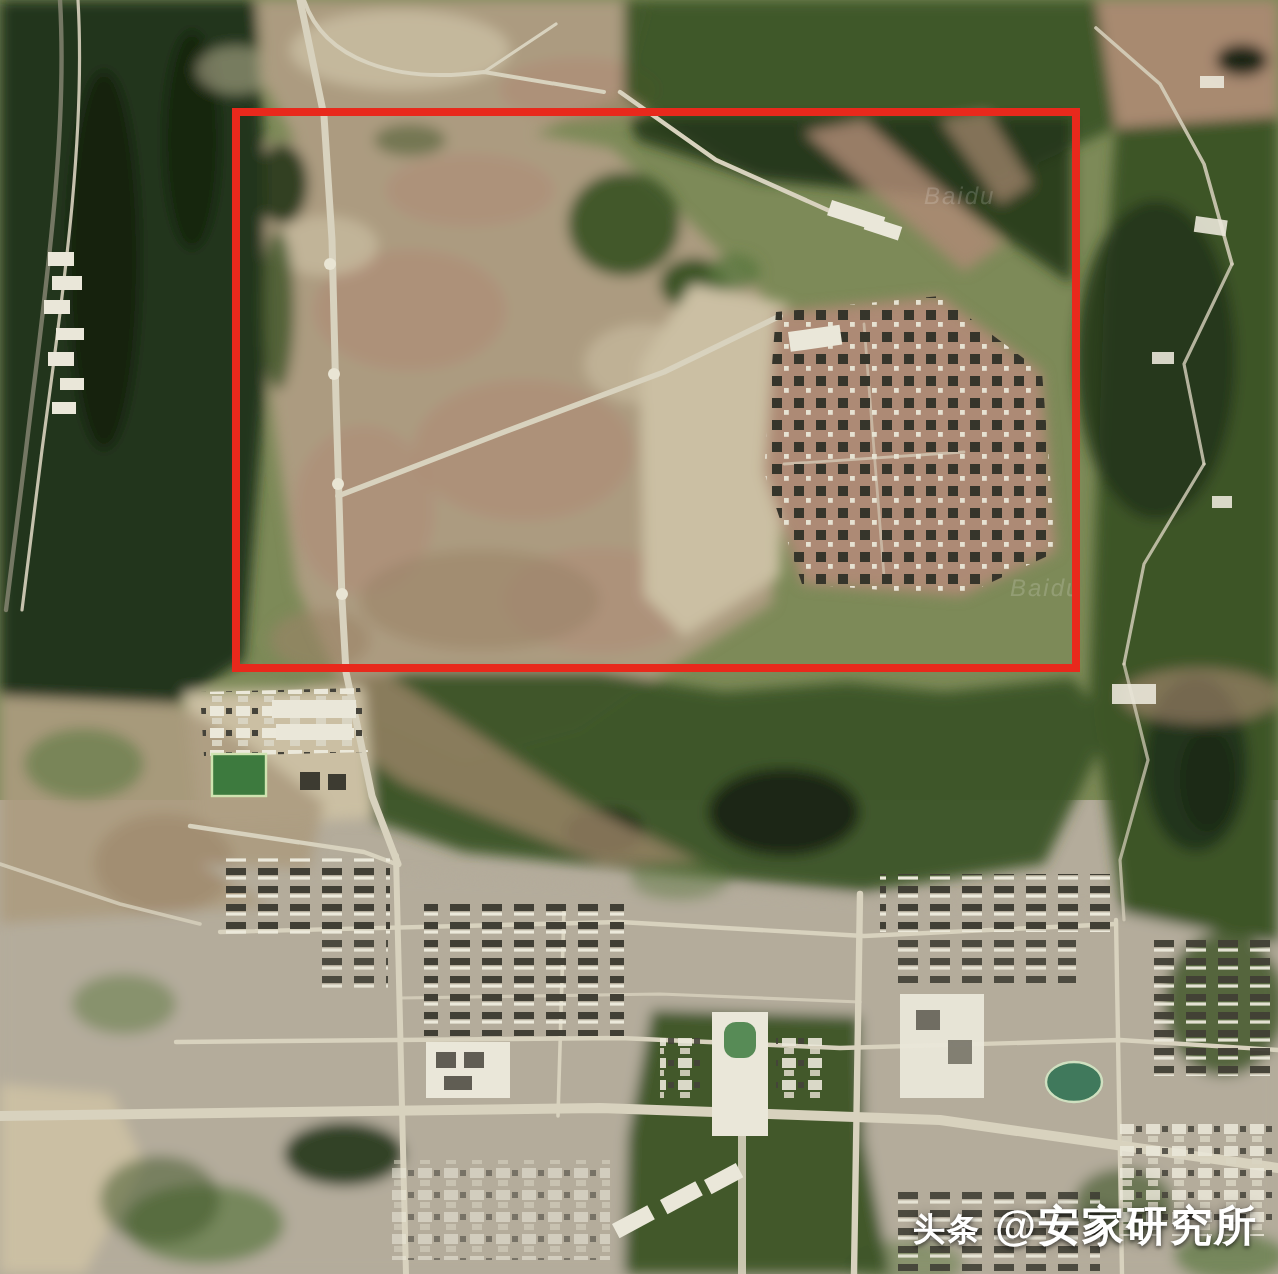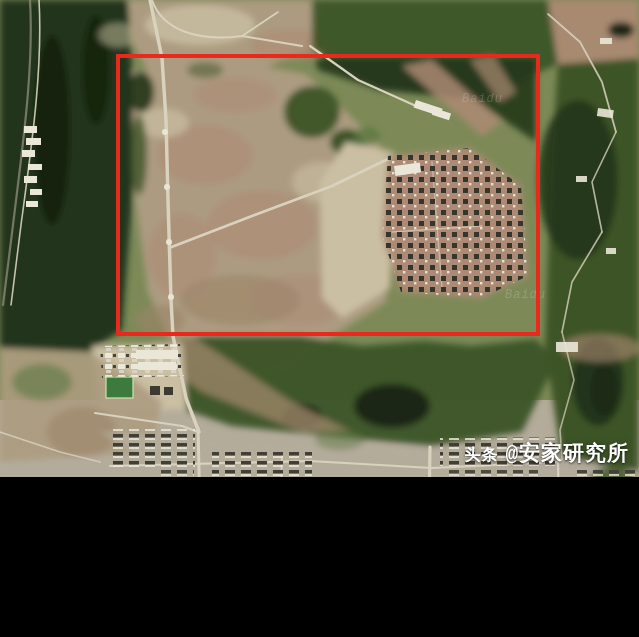--- a/index.html
+++ b/index.html
@@ -4,22 +4,22 @@
 <style>
   :root{
     --forest_dark:#22361a; --forest_darker:#16240f; --forest_mid:#3c5426;
     --forest_light:#5b7840; --scrub_base:#7d8a58; --bare_tan:#ac9b80;
     --bare_pale:#cbbfa3; --bare_pink:#ad8a74; --bare_brown:#9b8468;
     --road_light:#d8d2be; --urban_ground:#b4ac9b; --building_dark:#3d3b31;
     --building_white:#eae7d9; --water_dark:#1c2812; --field_green:#3d7a3e;
     --stadium_green:#40795c; --annotation_red:#e8291c; --watermark_white:#ffffff;
   }
   html,body{margin:0;padding:0;background:#000;}
-  .stage{position:relative;width:639px;height:477px;overflow:hidden;
-         font-family:Liberation Mono, monospace;}
+  .stage{position:relative;width:639px;height:637px;overflow:hidden;
+         font-family:Liberation Sans, sans-serif;}
   .stage svg{display:block;position:absolute;left:0;top:0;}
   .f-fdark{fill:var(--forest_dark)} .f-fdarker{fill:var(--forest_darker)}
   .f-fmid{fill:var(--forest_mid)} .f-flight{fill:var(--forest_light)}
   .f-tan{fill:var(--bare_tan)} .f-pale{fill:var(--bare_pale)}
   .f-pink{fill:var(--bare_pink)} .f-brown{fill:var(--bare_brown)}
   .f-water{fill:var(--water_dark)} .f-urban{fill:var(--urban_ground)}
   .f-white{fill:var(--building_white)} .f-dark{fill:var(--building_dark)}
   .f-field{fill:var(--field_green)}
   .r{stroke:var(--road_light);fill:none;stroke-linecap:round;stroke-linejoin:round}
   .rr{stroke:#8a8876;fill:none;stroke-linecap:round}

